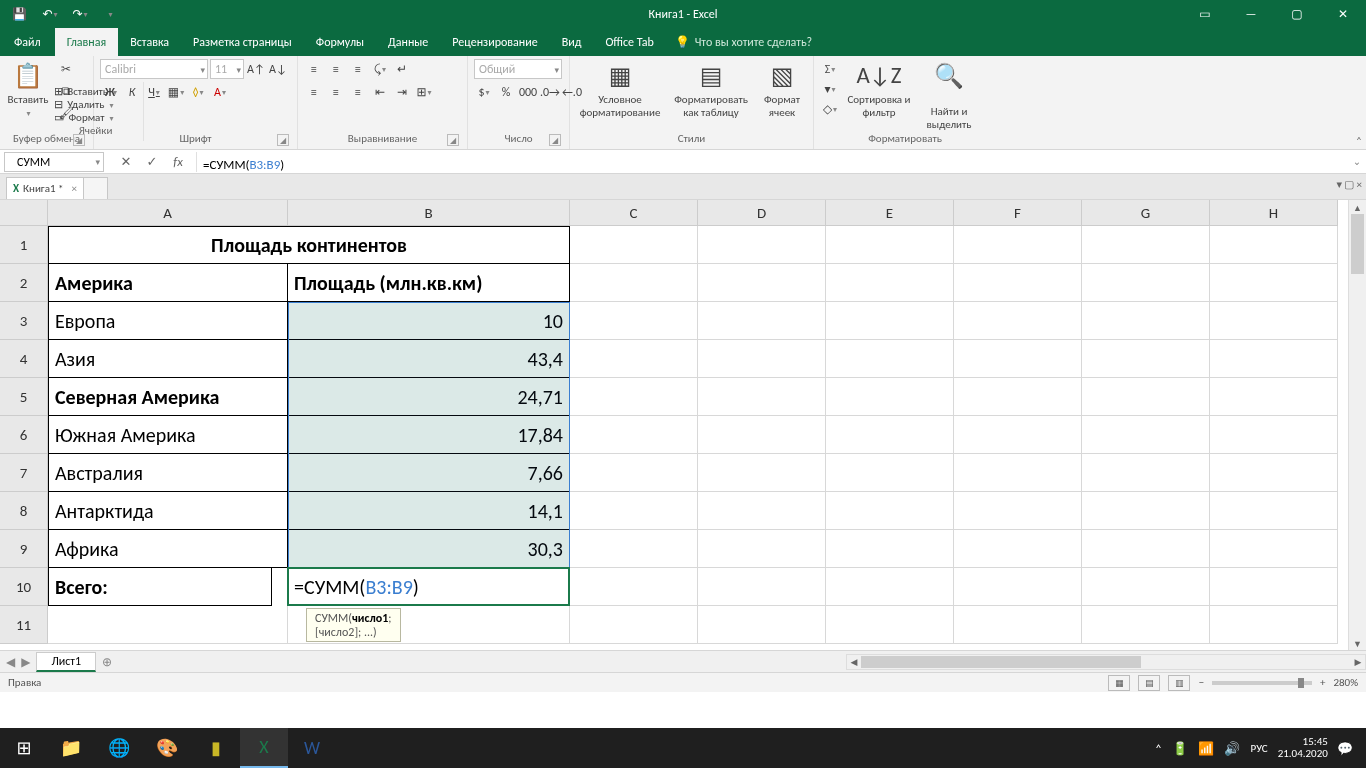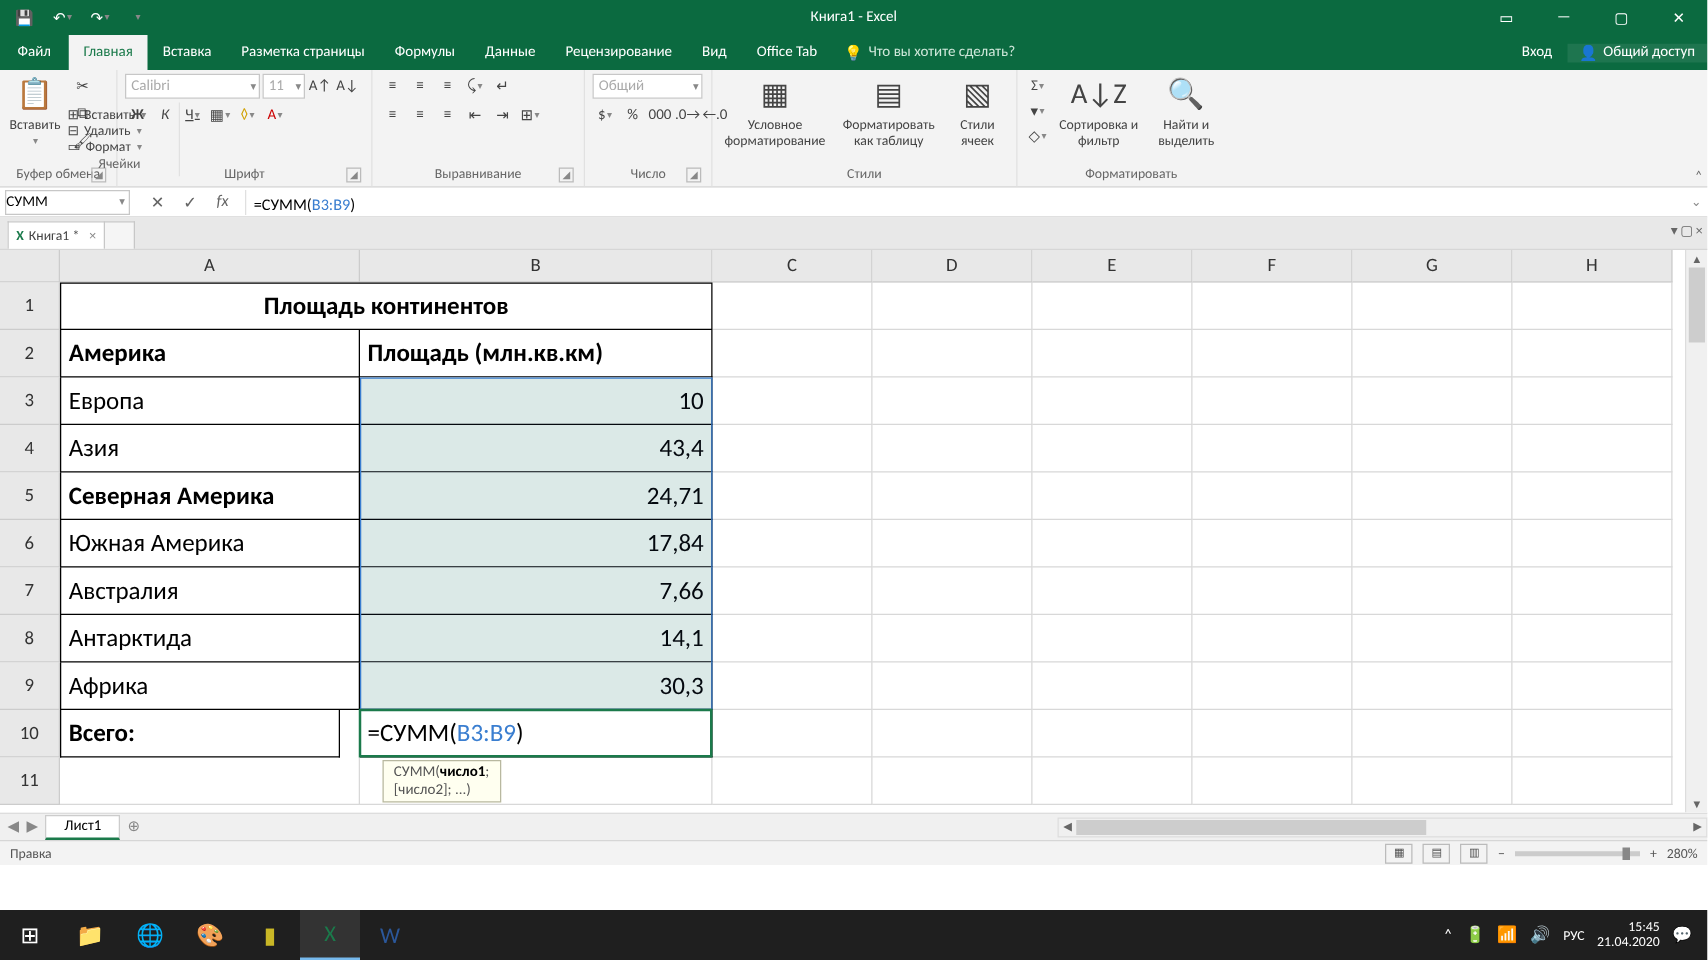--- a/index.html
+++ b/index.html
@@ -44,21 +44,21 @@
 .rg.font { width: 204px; }
 .rg.align { width: 170px; }
 .rg.number { width: 102px; justify-content: space-between; }
 .rg.styles { width: 244px; }
 .rg.cells { width: 96px; }
 .rg.editing { width: 182px; }
 .ribbon-collapse { position: absolute; right: 4px; bottom: 2px; font-size: 11px; color: #666; }
 
 
 .fbar-row { height: 24px; border-bottom: 1px solid #d6d6d6; display: flex; align-items: center; background: #fff; }
-.namebox { width: 100px; height: 20px; border: 1px solid #c7c7c7; margin: 0 4px; font-size: 12px; padding: 0 0; display: flex; align-items: center; position: relative; }
+.namebox { width: 100px; height: 20px; border: 1px solid #c7c7c7; margin: 0 4px; font-size: 12px; padding: 0 12px; display: flex; align-items: center; position: relative; }
 .namebox::after { content: "▾"; position: absolute; right: 3px; font-size: 9px; color: #888; }
 .fb-btns { display: flex; gap: 2px; padding: 0 6px; }
 .fb-btn { width: 24px; height: 20px; display: flex; align-items: center; justify-content: center; font-size: 13px; color: #666; }
 .formula-input { flex: 1; height: 20px; border-left: 1px solid #e0e0e0; padding: 0 6px; font-size: 13px; color: #333; display: flex; align-items: flex-end; }
 .fbar-expand { width: 18px; text-align: center; font-size: 10px; color: #888; }
 
 
 .otab-row { height: 26px; background: #e8e8e8; border-bottom: 1px solid #d6d6d6; display: flex; align-items: flex-end; padding-left: 6px; position: relative; }
 .otab { background: #fff; border: 1px solid #c7c7c7; border-bottom: none; height: 22px; display: flex; align-items: center; padding: 0 6px; font-size: 11px; color: #444; gap: 4px; }
 .otab .x-ico { color: #1b7a4b; font-weight: bold; }
@@ -148,27 +148,20 @@
   <div class="menu-item">Разметка страницы</div>
   <div class="menu-item">Формулы</div>
   <div class="menu-item">Данные</div>
   <div class="menu-item">Рецензирование</div>
   <div class="menu-item">Вид</div>
   <div class="menu-item">Office Tab</div>
   <div class="tell-me">
     <span class="bulb">💡</span>
     <span>Что вы хотите сделать?</span>
   </div>
-  <div class="menubar-right">
-    <div class="menu-item">Вход</div>
-    <div class="menu-share">
-      <span>👤</span>
-      <span>Общий доступ</span>
-    </div>
-  </div>
 </div>
 
 <div class="ribbon">
 
   <div class="rg clipboard">
     <div class="rg-body">
       <div class="big-btn">
         <div class="big-icon">📋</div>
         <span>Вставить</span>
         <span class="dd">▾</span>
@@ -242,21 +235,21 @@
       <div class="big-btn">
         <div class="big-icon">▦</div>
         <span style="max-width:88px;text-align:center;">Условное форматирование</span>
       </div>
       <div class="big-btn">
         <div class="big-icon">▤</div>
         <span style="max-width:82px;text-align:center;">Форматировать как таблицу</span>
       </div>
       <div class="big-btn">
         <div class="big-icon">▧</div>
-        <span style="max-width:48px;text-align:center;">Стили ячеек</span>
+        <span style="max-width:48px;text-align:center;">Формат ячеек</span>
       </div>
     </div>
     <div class="rg-label"><span>Стили</span></div>
   </div>
 
   <div class="rg cells">
     <div class="rg-body">
       <div class="small-col" style="gap:0;">
         <div class="small-row" style="font-size:11px;color:#444;gap:4px;">
             <span>⊞</span>
@@ -284,21 +277,21 @@
         <div class="small-btn">Σ<span class="dd">▾</span></div>
         <div class="small-btn">▾<span class="dd">▾</span></div>
         <div class="small-btn">◇<span class="dd">▾</span></div>
       </div>
       <div class="big-btn">
         <div class="big-icon" style="font-size:23px;">A↓Z</div>
         <span style="max-width:66px;text-align:center;">Сортировка и фильтр</span>
       </div>
       <div class="big-btn">
         <div class="big-icon">🔍</div>
-        <span style="max-width:62px;text-align:center;">Найти и выделить</span>
+        <span style="max-width:62px;text-align:center;margin-top:12px;">Найти и выделить</span>
       </div>
     </div>
     <div class="rg-label"><span>Форматировать</span></div>
   </div>
   <div class="ribbon-collapse">˄</div>
 </div>
 
 <div class="fbar-row">
   <div class="namebox">СУММ</div>
   <div class="fb-btns">

